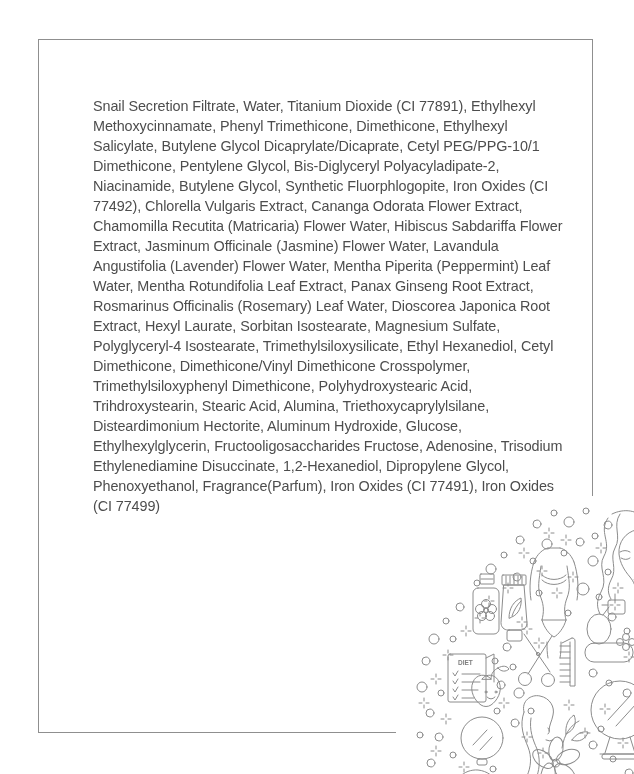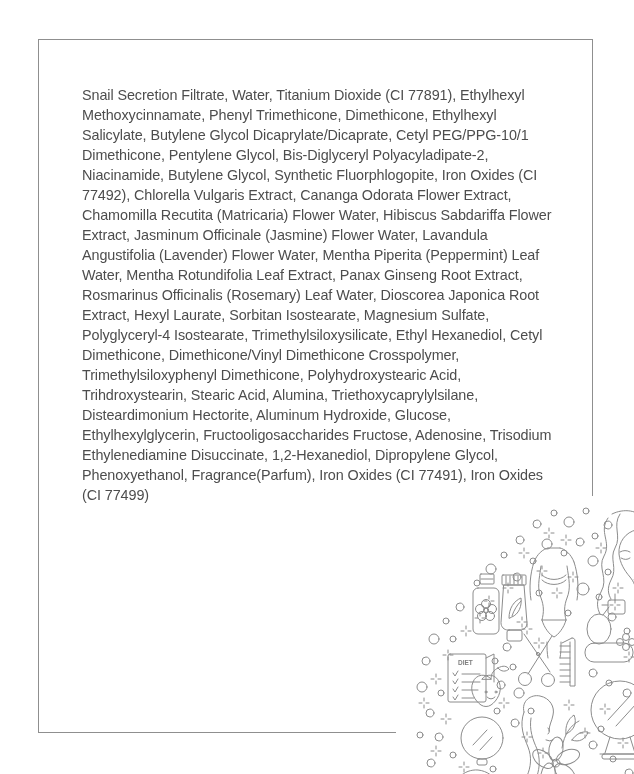--- a/index.html
+++ b/index.html
@@ -15,21 +15,21 @@
     left:38px;top:39px;
     width:555px;height:694px;
     border:1px solid #8f8f8f;
     box-sizing:border-box;
     background:#ffffff;
   }
   .ingredients{
     position:absolute;
     left:39px;top:41px;
     width:479px;
-    margin:4px;
+    margin:15px;
     font-size:14.4px;
     line-height:20px;
     letter-spacing:-0.1px;
     color:#4d4d4d;
     text-align:left;
   }
   .illustration{
     position:absolute;
     left:396px;top:496px;
     width:250px;height:300px;

